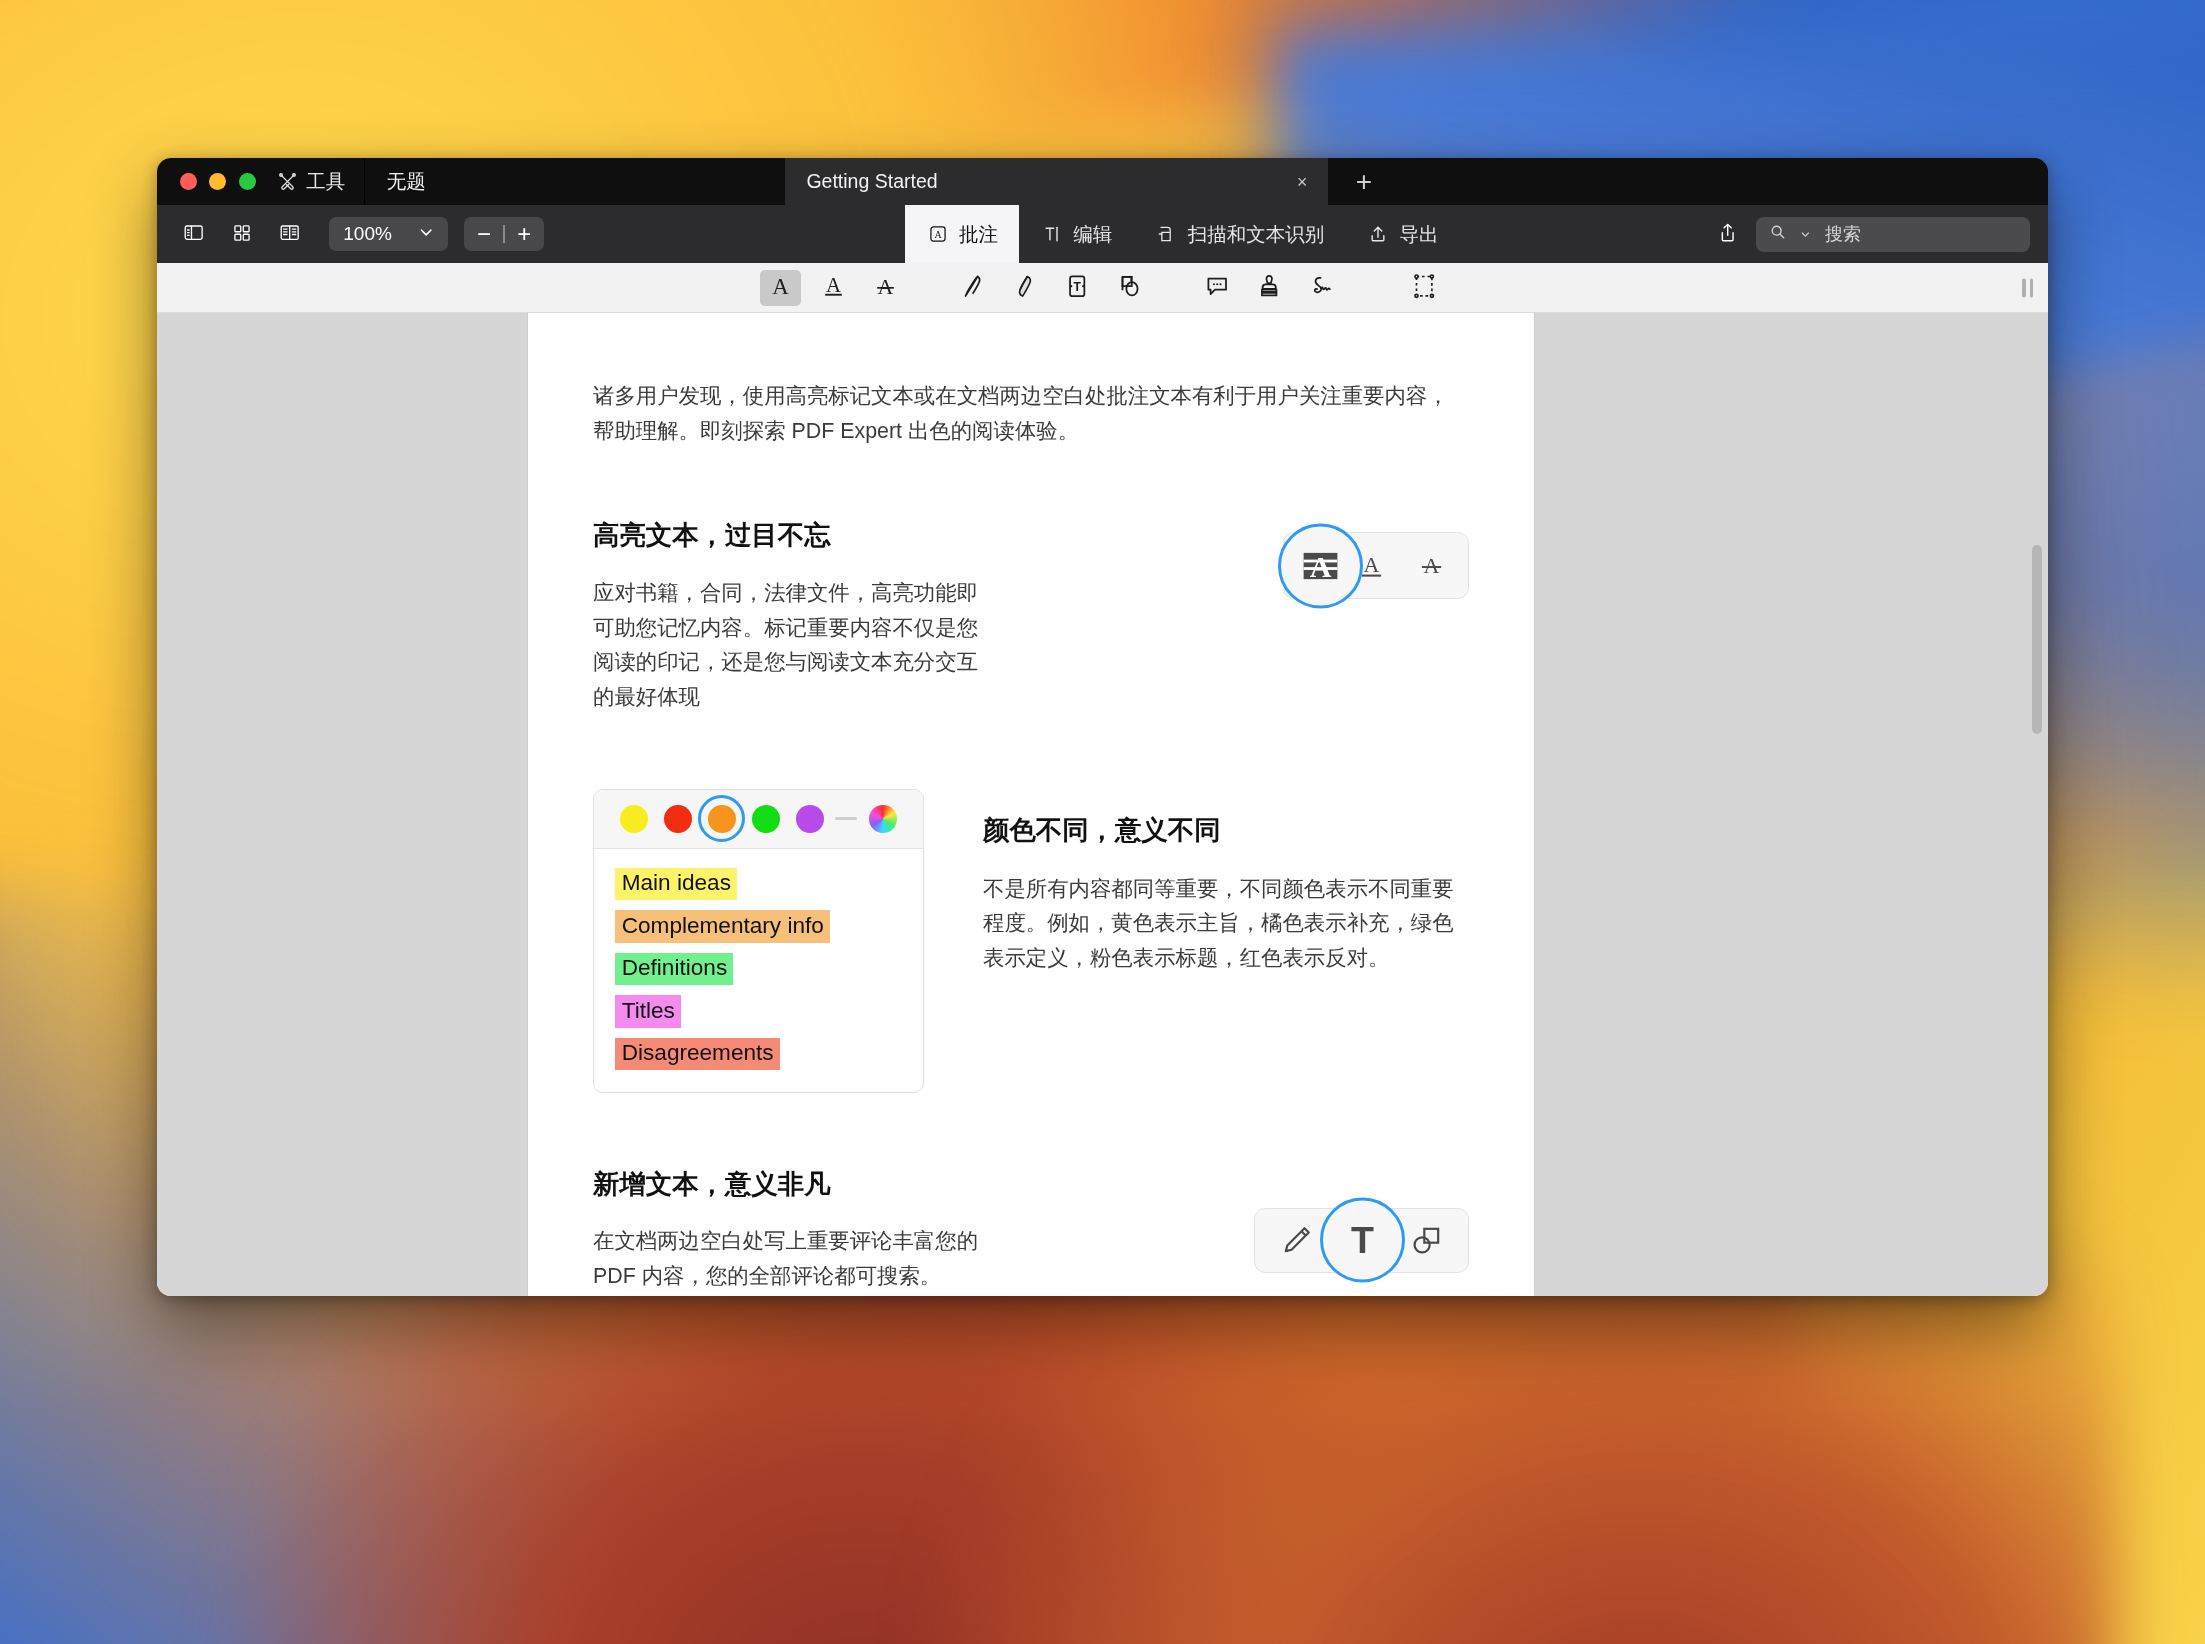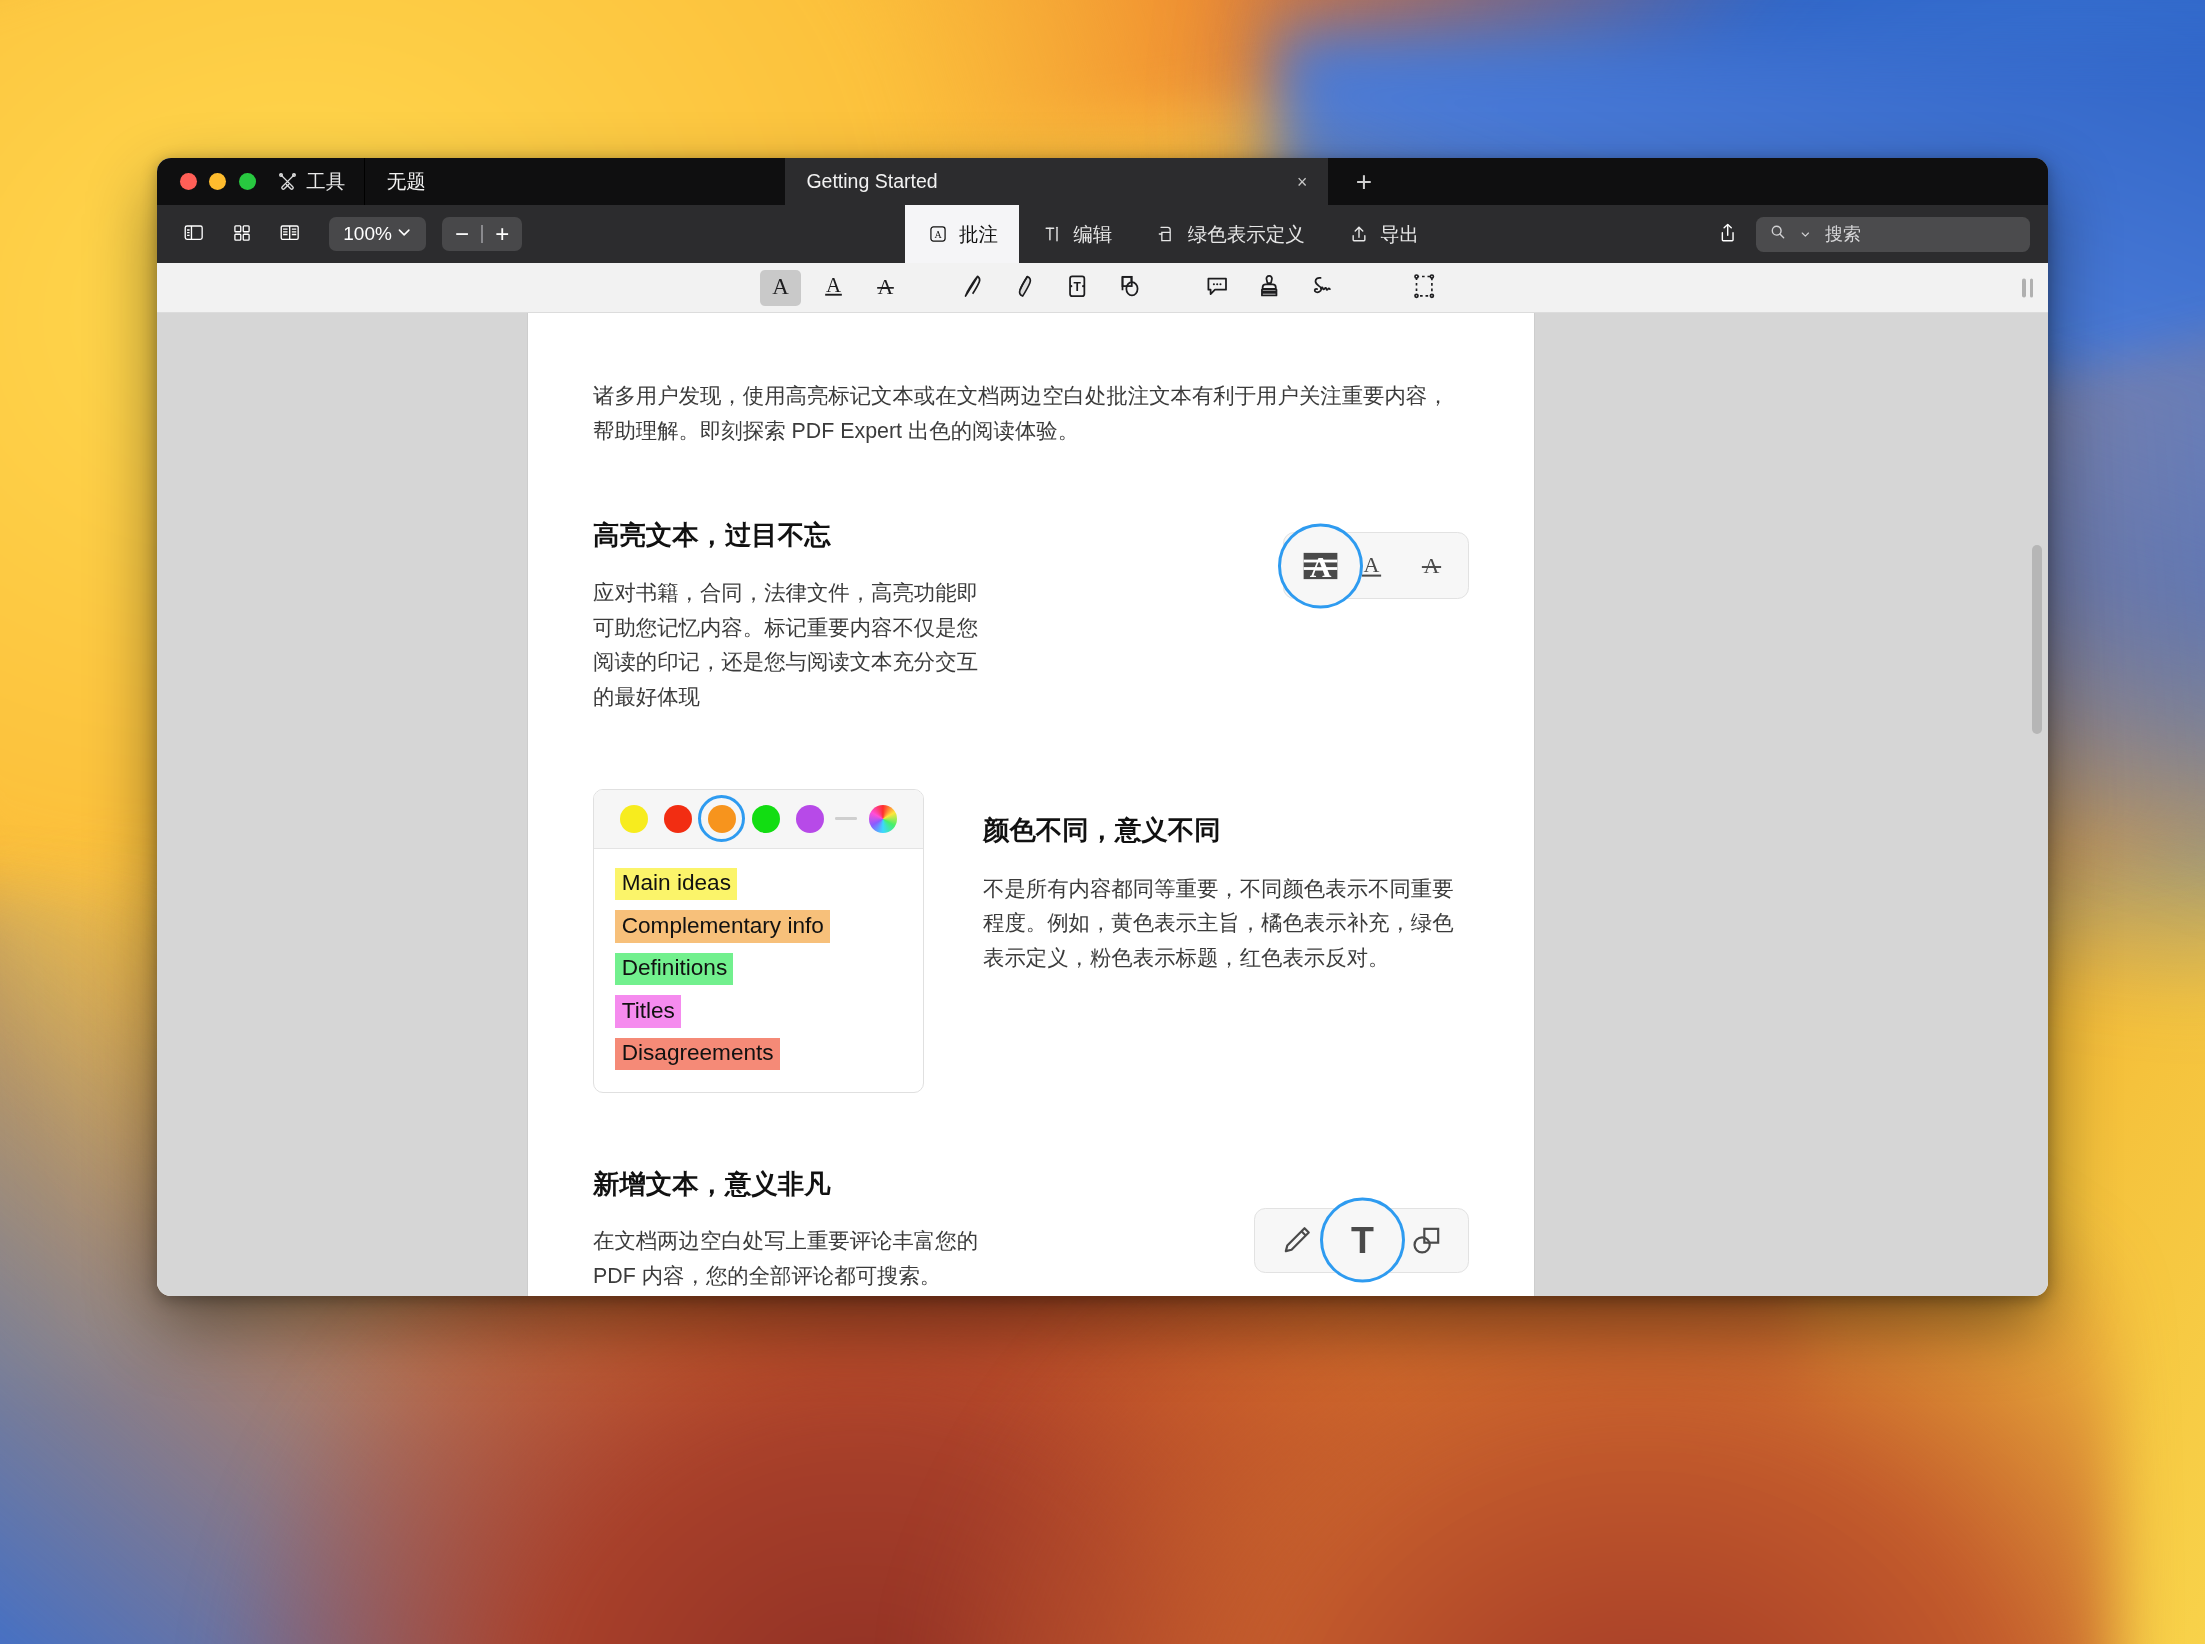--- a/index.html
+++ b/index.html
@@ -64,21 +64,21 @@
   .tab-close{position:absolute;right:16.3px;top:50%;transform:translateY(-50%);
     width:19px;height:19px;color:#c8c8c8;font-size:17.6px;line-height:19px;text-align:center;}
   .newtab{display:flex;align-items:center;justify-content:center;width:44px;color:#cfcfcf;font-size:28px;margin-left:14px;}
   .titlebar-fill{flex:1;background:#0f0f10;}
 
   
   #toolbar{height:58px;background:#2c2c2e;display:flex;align-items:center;position:relative;}
   .tb-left{display:flex;align-items:center;gap:0;padding-left:17.6px;}
   .tb-icon-btn{width:39px;height:39px;display:flex;align-items:center;justify-content:center;color:#fff;margin-right:8.8px;}
   .zoom-field{
-    display:flex;align-items:center;gap:4px;background:#48484a;border-radius:7px;
+    display:flex;align-items:center;gap:26px;background:#48484a;border-radius:7px;
     height:34px;padding:0 14px;color:#fff;font-size:19px;margin-left:11.3px;
   }
   .zoom-step{
     display:flex;align-items:center;background:#48484a;border-radius:7px;height:34px;margin-left:16.3px;color:#fff;
   }
   .zoom-step .sbtn{width:39px;text-align:center;font-size:24px;line-height:34px;}
   .zoom-step .sep{width:1.3px;height:17.6px;background:#8a8a8e;}
 
   .tb-center{position:absolute;left:748px;top:0;height:58px;display:flex;align-items:stretch;}
   .mode{display:flex;align-items:center;gap:10px;padding:0 21.4px;color:#e6e6e6;font-size:19.5px;white-space:nowrap;}
@@ -289,21 +289,21 @@
         <span>编辑</span>
       </div>
       <div class="mode">
         <span class="mi">
           <svg viewBox="0 0 24 24" width="20" height="20" fill="none" stroke="#e6e6e6" stroke-width="1.6" stroke-linecap="round">
             <path d="M6 4h8a3 3 0 0 1 3 3v2"></path>
               <path d="M7 10h10v10H7z"></path>
               <path d="M4 12h3"></path>
           </svg>
         </span>
-        <span>绿色表示定义</span>
+        <span>扫描和文本识别</span>
       </div>
       <div class="mode">
         <span class="mi">
           <svg viewBox="0 0 24 24" width="20" height="20" fill="none" stroke="#e6e6e6" stroke-width="1.7" stroke-linecap="round" stroke-linejoin="round">
             <path d="M12 16V4"></path>
               <polyline points="7.5,8.5 12,4 16.5,8.5"></polyline>
               <path d="M5 14v5a1 1 0 0 0 1 1h12a1 1 0 0 0 1-1v-5"></path>
           </svg>
         </span>
         <span>导出</span>

